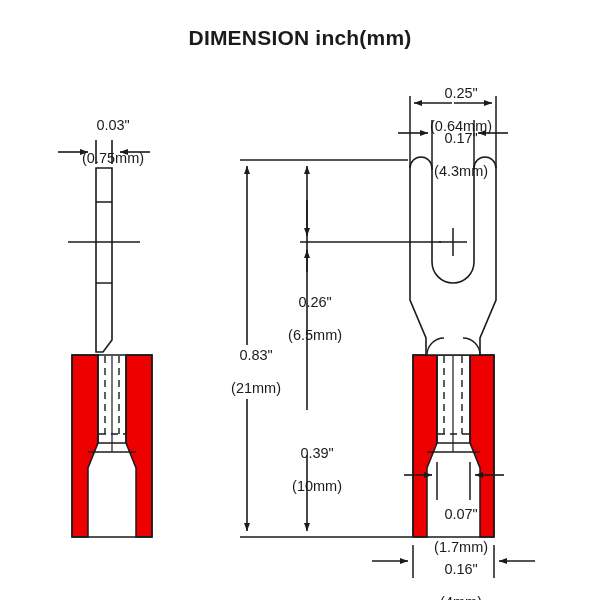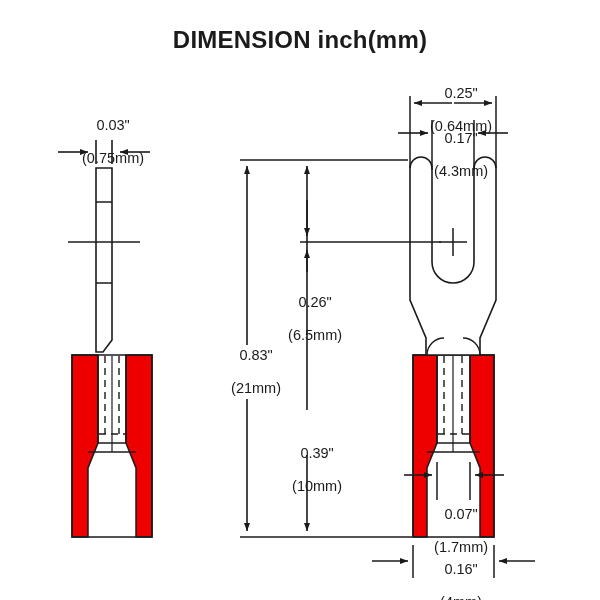--- a/index.html
+++ b/index.html
@@ -1,20 +1,20 @@
 <!DOCTYPE html>
 <html><head>
 <meta charset="utf-8">
 <style>
   html,body{margin:0;padding:0;background:#ffffff;}
   body{width:600px;height:600px;font-family:"Liberation Sans",sans-serif;}
   #stage{position:relative;width:600px;height:600px;overflow:hidden;background:#fff;}
   #title{
     position:absolute;left:0;top:26px;width:600px;text-align:center;
-    font-size:24px;font-weight:bold;color:#1b1b1b;letter-spacing:.2px;
+    font-size:21px;font-weight:bold;color:#1b1b1b;letter-spacing:.2px;
   }
   svg{position:absolute;left:0;top:0;width:600px;height:600px;}
   .lbl{
     position:absolute;font-size:14.5px;line-height:16.5px;color:#1b1b1b;
     text-align:center;white-space:pre;font-family:"Liberation Sans",sans-serif;
   }
 </style>
 </head>
 <body>
 

